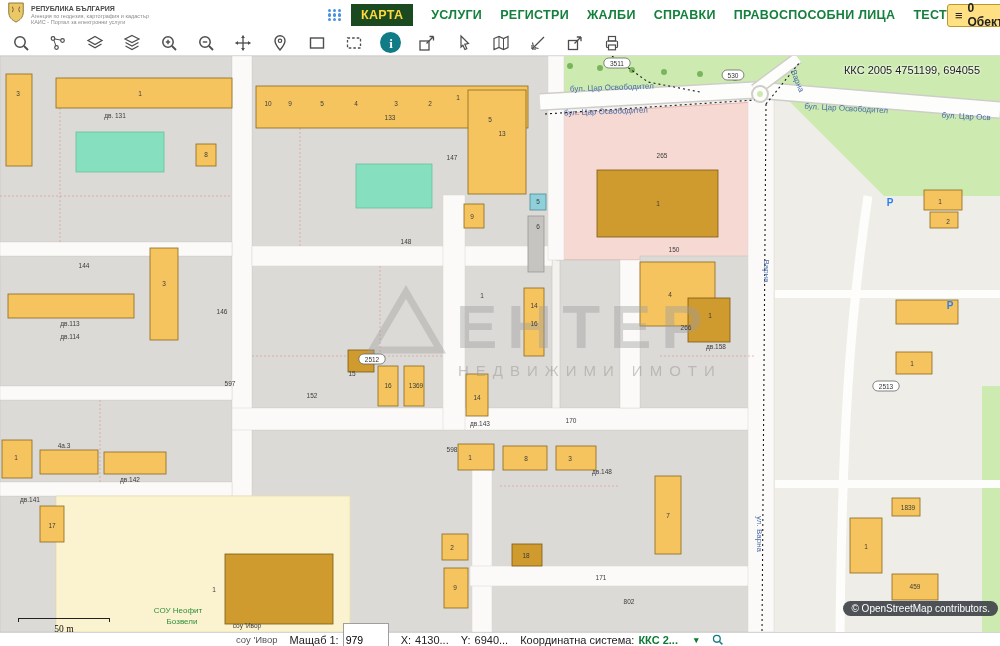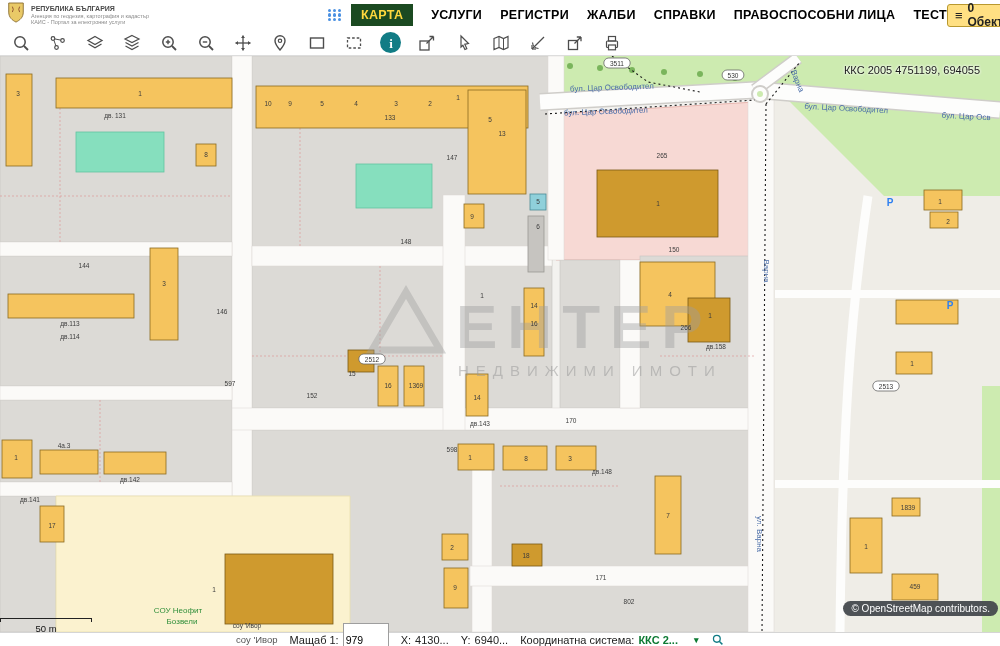--- a/index.html
+++ b/index.html
@@ -12,21 +12,21 @@
 
   
   .header { height:30px; background:#fff; display:flex; align-items:center; padding:0 6px; flex:0 0 auto; }
   .logo-block { display:flex; align-items:center; gap:5px; width:322px; flex:0 0 auto; }
   .logo-text { line-height:1.15; }
   .logo-title { font-size:7px; font-weight:bold; color:#4a4a4a; }
   .logo-sub { font-size:5.5px; color:#8a8a8a; }
   .apps-grid { width:13px; height:13px; display:grid; grid-template-columns:repeat(3,1fr); grid-template-rows:repeat(3,1fr); gap:1.5px; margin-right:10px; cursor:pointer; flex:0 0 auto;}
   .apps-grid i { background:#4a90e2; border-radius:50%; display:block; }
   .menu { display:flex; align-items:center; gap:18px; }
-  .menu-item { font-size:12.5px; font-weight:bold; color:#000000; letter-spacing:.3px; cursor:pointer; white-space:nowrap; }
+  .menu-item { font-size:12.5px; font-weight:bold; color:#15803d; letter-spacing:.3px; cursor:pointer; white-space:nowrap; }
   .menu-item.active { background:#1b4a21; color:#ffd83d; padding:4px 10px; }
   .objects-btn { margin-left:auto; margin-right:2px; background:#ffe083; border:1px solid #b9992f; border-radius:3px; height:23px; display:flex; align-items:center; gap:5px; padding:0 7px; font-weight:bold; font-size:12px; color:#222; cursor:pointer; }
   .objects-btn .burger { font-weight:bold; font-size:13px; }
 
   
   .toolbar { height:26px; background:#fff; border-bottom:1px solid #ddd; display:flex; align-items:center; gap:15px; padding:0 10px; flex:0 0 auto; }
   .tool { width:22px; height:22px; display:flex; align-items:center; justify-content:center; cursor:pointer; border-radius:3px; }
   .tool.active { background:#117c85; border-radius:50%; width:21px; height:21px; }
 
   
@@ -45,21 +45,21 @@
   .wm1 { font-size:62px; font-weight:bold; fill:#9e9e9e; letter-spacing:10px; opacity:.42; text-anchor:start; }
   .wm2 { font-size:15px; fill:#979797; letter-spacing:7px; opacity:.5; text-anchor:start; }
 
   
   .statusbar { height:14px; background:#fff; border-top:1px solid #d5d5d5; display:flex; align-items:center; gap:12px; font-size:11px; color:#222; padding:0 4px; position:relative; flex:1; }
   .sb-residual { margin-left:232px; color:#555; font-size:9.5px; white-space:nowrap; }
   .sb-input { width:46px; height:12px; font-size:10.5px; border:1px solid #9e9e9e; padding:16px 2px; font-family:"Liberation Sans",sans-serif; }
   .crs { color:#0d7a33; font-weight:bold; display:flex; align-items:center; gap:16px; cursor:pointer; }
   .crs .caret { font-size:9px; }
   .sb-group { display:flex; align-items:center; gap:4px; white-space:nowrap; }
-  .scalebar { position:absolute; left:0; top:-15px; width:92px; text-align:center; }
+  .scalebar { position:absolute; left:18px; top:-15px; width:92px; text-align:center;font-family:Liberation Serif, serif; }
   .scalebar .line { height:4px; border-top:1.5px solid #222; border-left:1.5px solid #222; border-right:1.5px solid #222; }
   .scalebar span { font-size:9.5px; color:#111; }
   .sb-search { cursor:pointer; display:flex; align-items:center; }
 </style>
 </head>
 <body>
 
 <div class="app">
 
   <div class="header">

